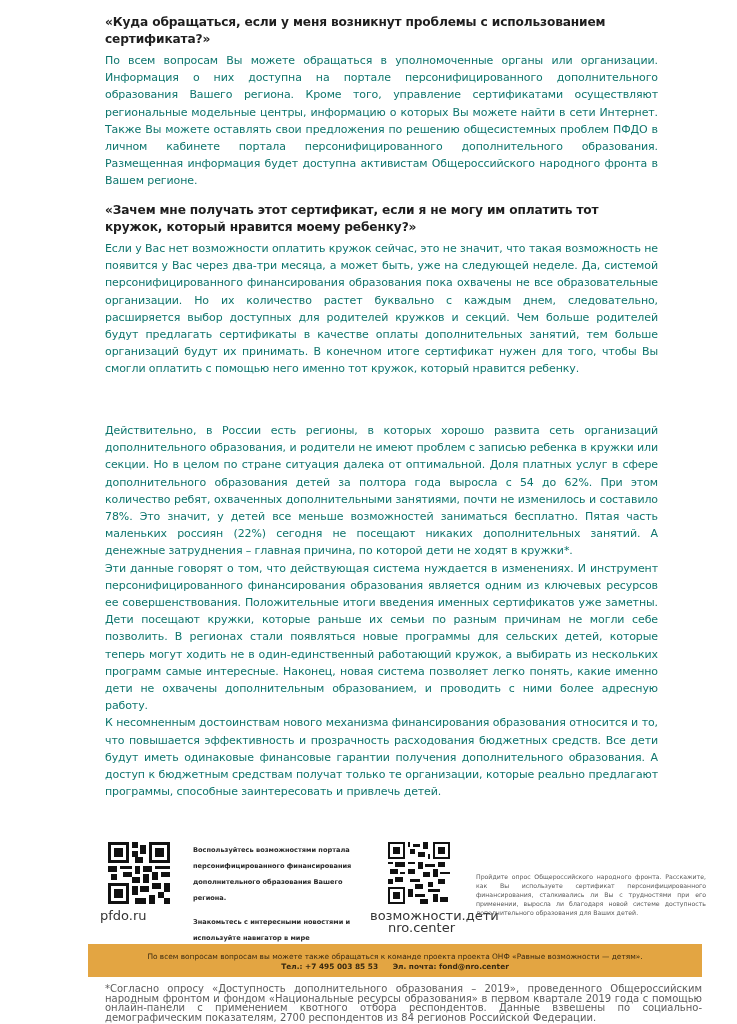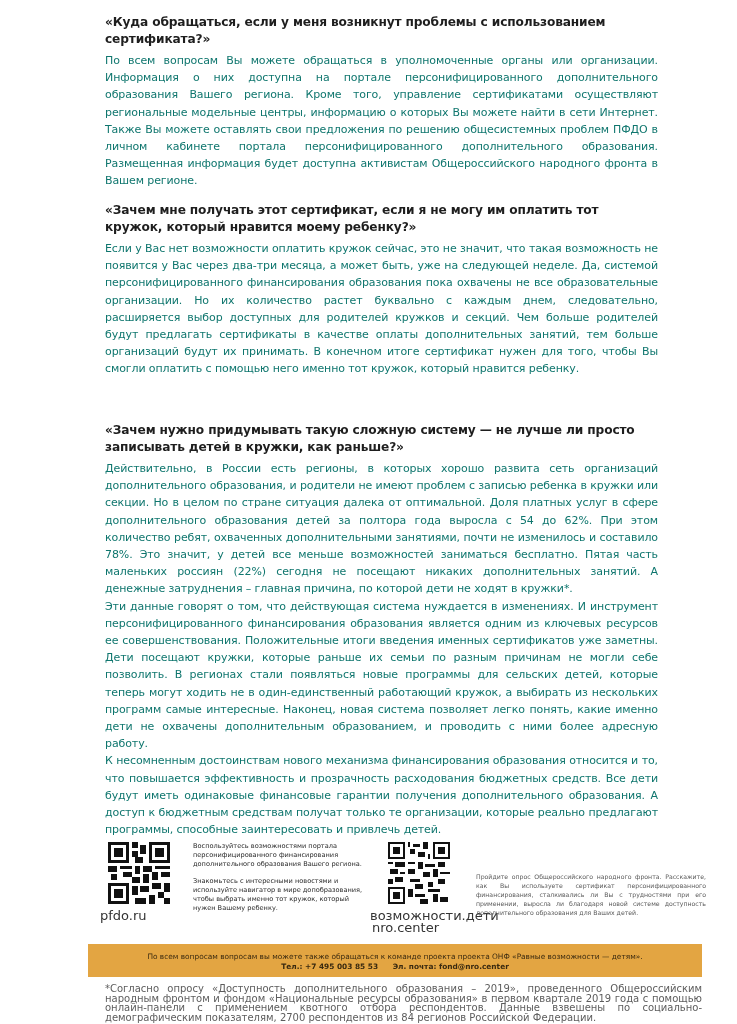--- a/index.html
+++ b/index.html
@@ -20,21 +20,21 @@
   .sec1 { position: absolute; top: 0; }
   .sec2 { position: absolute; top: 188px; }
   .sec3 { position: absolute; top: 408px; }
 
   .promo { position: absolute; top: 838px; left: 0; width: 737px; height: 100px; }
   .qr { position: absolute; background: #fff; }
   .qr svg { display: block; }
   .qr-label { position: absolute; font-size: 13px; color: #333; line-height: 12px; }
   .promo-text1 {
     position: absolute; left: 193px; top: 4px; width: 172px;
-    font-size: 6.6px; line-height: 9px; font-weight: normal; color: #2a2a2a;
+    font-size: 6.6px; line-height: 16px; font-weight: bold; color: #2a2a2a;
   }
   .promo-text1 .gap { height: 8px; }
   .promo-title2 {
     position: absolute; left: 476px; top: 4px; width: 230px;
     font-size: 7.6px; line-height: 11px; font-weight: bold; color: #1e1e1e;
   }
   .promo-text2 {
     position: absolute; left: 476px; top: 34px; width: 230px;
     font-size: 6.2px; line-height: 9px; color: #5a5a5a; text-align: justify;
   }
@@ -58,21 +58,20 @@
 <div class="content">
   <div class="sec1">
     <p class="q">«Куда обращаться, если у меня возникнут проблемы с использованием сертификата?»</p>
     <p class="p">По всем вопросам Вы можете обращаться в уполномоченные органы или организации. Информация о них доступна на портале персонифицированного дополнительного образования Вашего региона. Кроме того, управление сертификатами осуществляют региональные модельные центры, информацию о которых Вы можете найти в сети Интернет. Также Вы можете оставлять свои предложения по решению общесистемных проблем ПФДО в личном кабинете портала персонифицированного дополнительного образования. Размещенная информация будет доступна активистам Общероссийского народного фронта в Вашем регионе.</p>
   </div>
   <div class="sec2">
     <p class="q">«Зачем мне получать этот сертификат, если я не могу им оплатить тот кружок, который нравится моему ребенку?»</p>
     <p class="p">Если у Вас нет возможности оплатить кружок сейчас, это не значит, что такая возможность не появится у Вас через два-три месяца, а может быть, уже на следующей неделе. Да, системой персонифицированного финансирования образования пока охвачены не все образовательные организации. Но их количество растет буквально с каждым днем, следовательно, расширяется выбор доступных для родителей кружков и секций. Чем больше родителей будут предлагать сертификаты в качестве оплаты дополнительных занятий, тем больше организаций будут их принимать. В конечном итоге сертификат нужен для того, чтобы Вы смогли оплатить с помощью него именно тот кружок, который нравится ребенку.</p>
   </div>
   <div class="sec3">
-    <p class="q">«Зачем нужно придумывать такую сложную систему — не лучше ли просто записывать детей в кружки, как раньше?»</p>
     <p class="p">Действительно, в России есть регионы, в которых хорошо развита сеть организаций дополнительного образования, и родители не имеют проблем с записью ребенка в кружки или секции. Но в целом по стране ситуация далека от оптимальной. Доля платных услуг в сфере дополнительного образования детей за полтора года выросла с 54 до 62%. При этом количество ребят, охваченных дополнительными занятиями, почти не изменилось и составило 78%. Это значит, у детей все меньше возможностей заниматься бесплатно. Пятая часть маленьких россиян (22%) сегодня не посещают никаких дополнительных занятий. А денежные затруднения – главная причина, по которой дети не ходят в кружки*.</p>
     <p class="p">Эти данные говорят о том, что действующая система нуждается в изменениях. И инструмент персонифицированного финансирования образования является одним из ключевых ресурсов ее совершенствования. Положительные итоги введения именных сертификатов уже заметны. Дети посещают кружки, которые раньше их семьи по разным причинам не могли себе позволить. В регионах стали появляться новые программы для сельских детей, которые теперь могут ходить не в один-единственный работающий кружок, а выбирать из нескольких программ самые интересные. Наконец, новая система позволяет легко понять, какие именно дети не охвачены дополнительным образованием, и проводить с ними более адресную работу.</p>
     <p class="p">К несомненным достоинствам нового механизма финансирования образования относится и то, что повышается эффективность и прозрачность расходования бюджетных средств. Все дети будут иметь одинаковые финансовые гарантии получения дополнительного образования. А доступ к бюджетным средствам получат только те организации, которые реально предлагают программы, способные заинтересовать и привлечь детей.</p>
   </div>
 </div>
 
 <div class="promo">
   <div class="qr" style="left:108px; top:4px;">
     <svg width="62" height="62" viewBox="0 0 21 21" shape-rendering="crispEdges">
       <rect width="21" height="21" fill="#fff"></rect>
@@ -160,21 +159,21 @@
         <rect x="8" y="19" width="2" height="3"></rect>
           <rect x="11" y="21" width="4" height="1"></rect>
           <rect x="16" y="19" width="5" height="1"></rect>
           <rect x="18" y="21" width="2" height="3"></rect>
           <rect x="21" y="22" width="3" height="2"></rect>
           <rect x="13" y="23" width="3" height="2"></rect>
       </g>
     </svg>
   </div>
   <div class="qr-label" style="left:370px; top:72px; width:100px;">возможности.дети</div>
-  <div class="qr-label" style="left:372px; top:84px; width:100px;">nro.center</div>
+  <div class="qr-label" style="left:388px; top:84px; width:100px;">nro.center</div>
 
   <div class="promo-text2">Пройдите опрос Общероссийского народного фронта. Расскажите, как Вы используете сертификат персонифицированного финансирования, сталкивались ли Вы с трудностями при его применении, выросла ли благодаря новой системе доступность дополнительного образования для Ваших детей.</div>
 </div>
 
 <div class="orange-bar">
   <div class="orange-line1">По всем вопросам вопросам вы можете также обращаться к команде проекта проекта ОНФ «Равные возможности — детям».</div>
   <div class="orange-line2">
     <span>Тел.: +7 495 003 85 53</span>
     <span>Эл. почта: fond@nro.center</span>
   </div>

